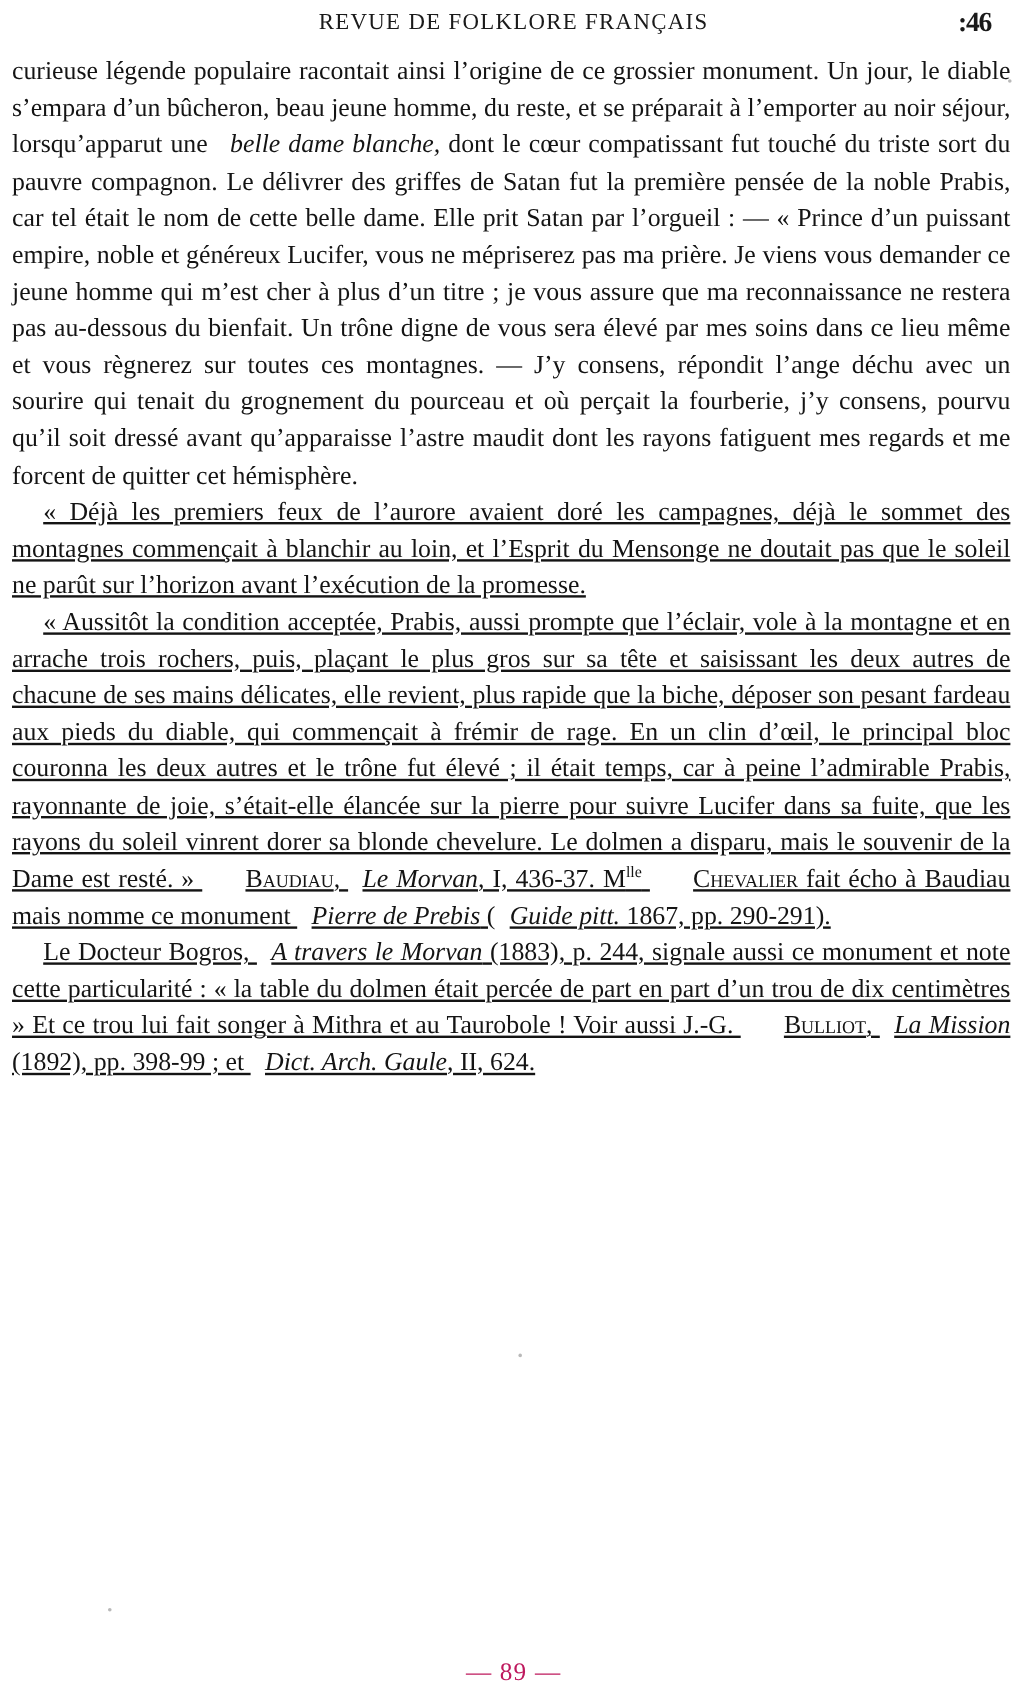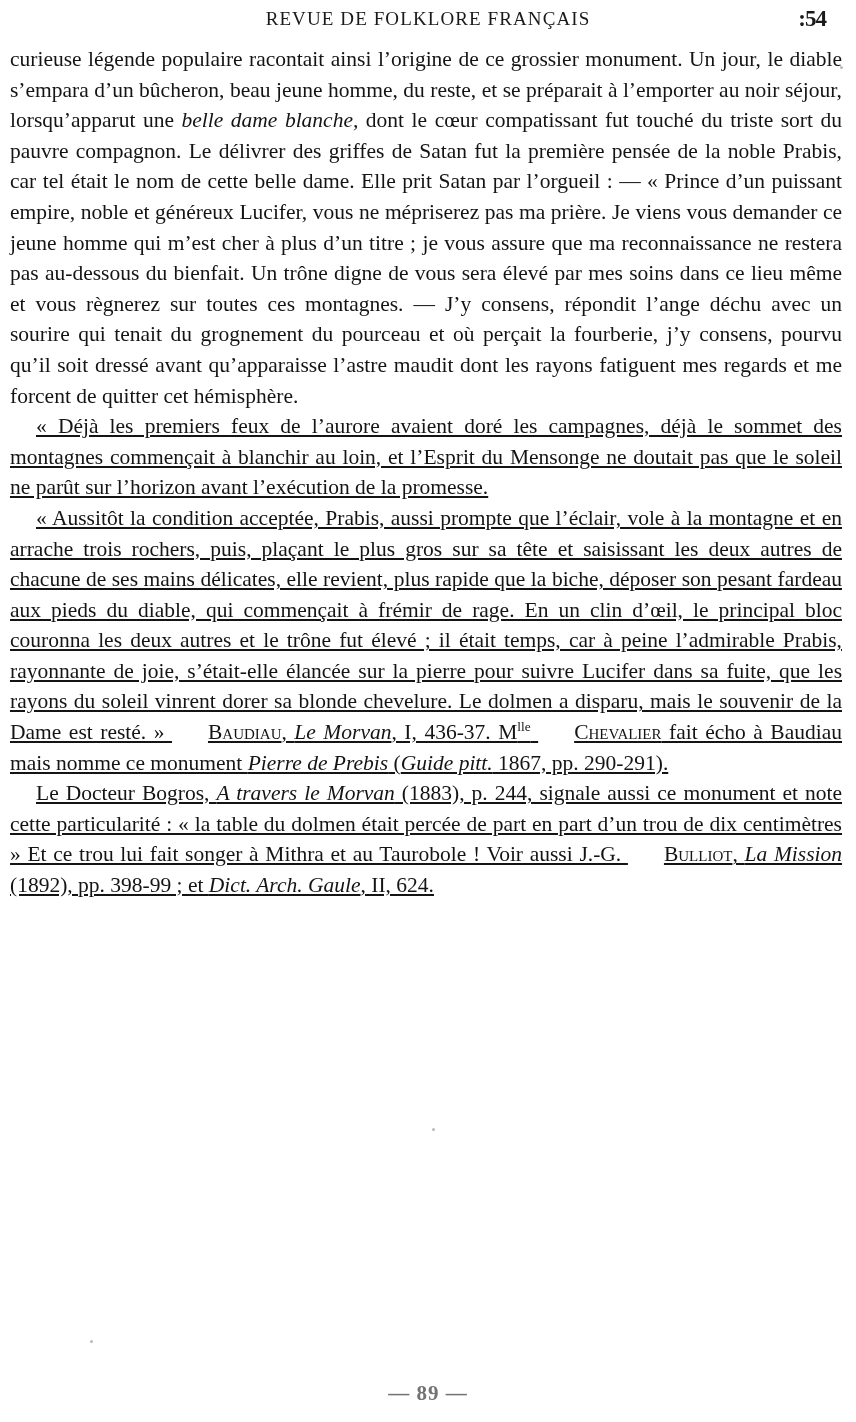--- a/index.html
+++ b/index.html
@@ -72,58 +72,58 @@
   }
   p.indent {
     text-indent: 26px;
     text-decoration: underline;
   }
   p.noindent {
     text-indent: 0;
   }
   i, .it {
     font-style: italic;
+    margin-left: 12px;
   }
   .sc {
     font-variant: small-caps;
     margin-left: 36px;
   }
   .supr {
     font-size: 0.62em;
     vertical-align: super;
     line-height: 0;
   }
   
   .folio-bottom {
     position: absolute;
     left: 0;
     right: 0;
     bottom: 22px;
     text-align: center;
     font-size: 21px;
     letter-spacing: 1px;
-    color: #737373;
-    font-weight: bold;
+    color: #be185d;
   }
   
   .speck {
     position: absolute;
     background: #b9b9b9;
     border-radius: 50%;
     pointer-events: none;
   }
 </style>
 </head>
 <body>
 
 <div class="page">
 
   <div class="running-head">
     <div class="header-title">REVUE DE FOLKLORE FRANÇAIS</div>
-    <div class="header-folio"><span class="dots">:</span><span>54</span></div>
+    <div class="header-folio"><span class="dots">:</span><span>46</span></div>
   </div>
 
   <div class="body-text">
     <p class="noindent"><span>curieuse légende populaire racontait ainsi l’origine de ce grossier monument. Un jour, le diable s’empara d’un bûcheron, beau jeune homme, du reste, et se préparait à l’emporter au noir séjour, lorsqu’apparut une </span><i>belle dame blanche,</i><span> dont le cœur compatissant fut touché du triste sort du pauvre compagnon. Le délivrer des griffes de Satan fut la première pensée de la noble Prabis, car tel était le nom de cette belle dame. Elle prit Satan par l’orgueil : — « Prince d’un puissant empire, noble et généreux Lucifer, vous ne mépriserez pas ma prière. Je viens vous demander ce jeune homme qui m’est cher à plus d’un titre ; je vous assure que ma reconnaissance ne restera pas au-dessous du bienfait. Un trône digne de vous sera élevé par mes soins dans ce lieu même et vous règnerez sur toutes ces montagnes. — J’y consens, répondit l’ange déchu avec un sourire qui tenait du grognement du pourceau et où perçait la fourberie, j’y consens, pourvu qu’il soit dressé avant qu’apparaisse l’astre maudit dont les rayons fatiguent mes regards et me forcent de quitter cet hémisphère.</span></p>
     <p class="indent"><span>« Déjà les premiers feux de l’aurore avaient doré les campagnes, déjà le sommet des montagnes commençait à blanchir au loin, et l’Esprit du Mensonge ne doutait pas que le soleil ne parût sur l’horizon avant l’exécution de la promesse.</span></p>
     <p class="indent"><span>« Aussitôt la condition acceptée, Prabis, aussi promptе que l’éclair, vole à la montagne et en arrache trois rochers, puis, plaçant le plus gros sur sa tête et saisissant les deux autres de chacune de ses mains délicates, elle revient, plus rapide que la biche, déposer son pesant fardeau aux pieds du diable, qui commençait à frémir de rage. En un clin d’œil, le principal bloc couronna les deux autres et le trône fut élevé ; il était temps, car à peine l’admirable Prabis, rayonnante de joie, s’était-elle élancée sur la pierre pour suivre Lucifer dans sa fuite, que les rayons du soleil vinrent dorer sa blonde chevelure. Le dolmen a disparu, mais le souvenir de la Dame est resté. » </span><span class="sc">Baudiau</span><span>, </span><i>Le Morvan</i><span>, I, 436-37. M</span><span class="supr">lle</span><span> </span><span class="sc">Chevalier</span><span> fait écho à Baudiau mais nomme ce monument </span><i>Pierre de Prebis</i><span> (</span><i>Guide pitt.</i><span> 1867, pp. 290-291).</span></p>
     <p class="indent"><span>Le Docteur Bogros, </span><i>A travers le Morvan</i><span> (1883), p. 244, signale aussi ce monument et note cette particularité : « la table du dolmen était percée de part en part d’un trou de dix centimètres » Et ce trou lui fait songer à Mithra et au Taurobole ! Voir aussi J.-G. </span><span class="sc">Bulliot</span><span>, </span><i>La Mission</i><span> (1892), pp. 398-99 ; et </span><i>Dict. Arch. Gaule</i><span>, II, 624.</span></p>
   </div>
 
   <div class="folio-bottom">— 89 —</div>

